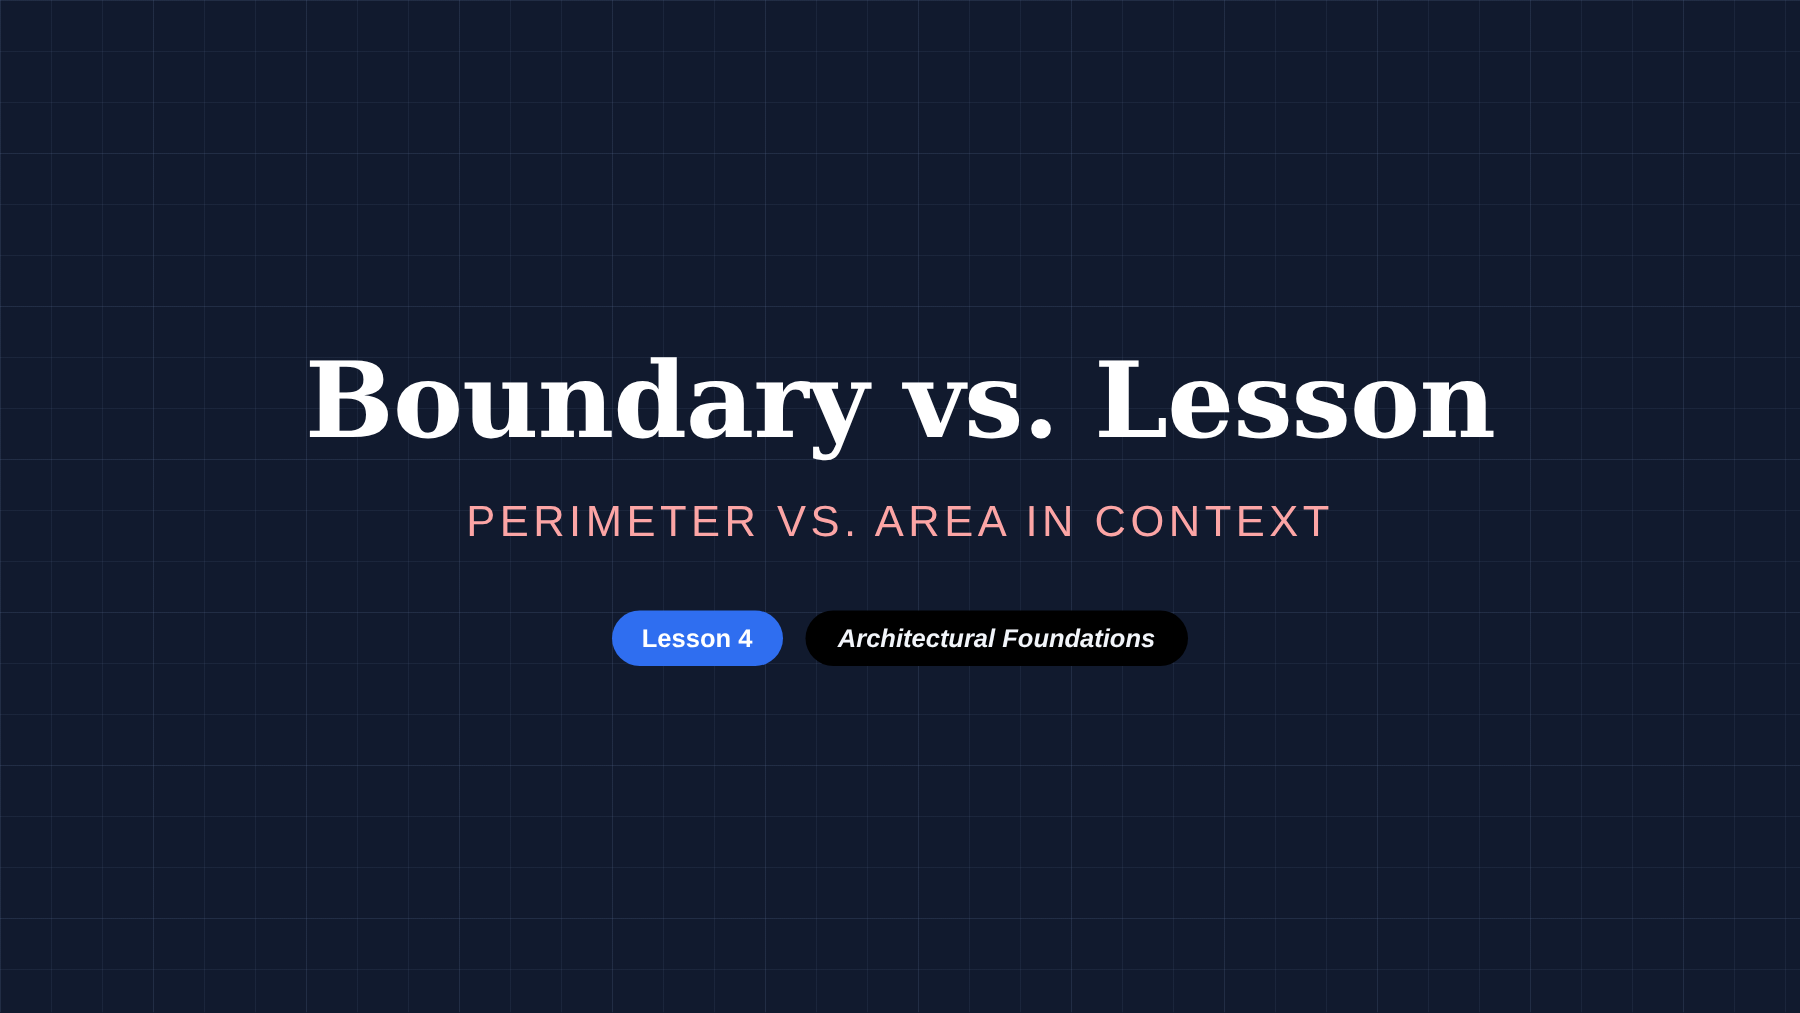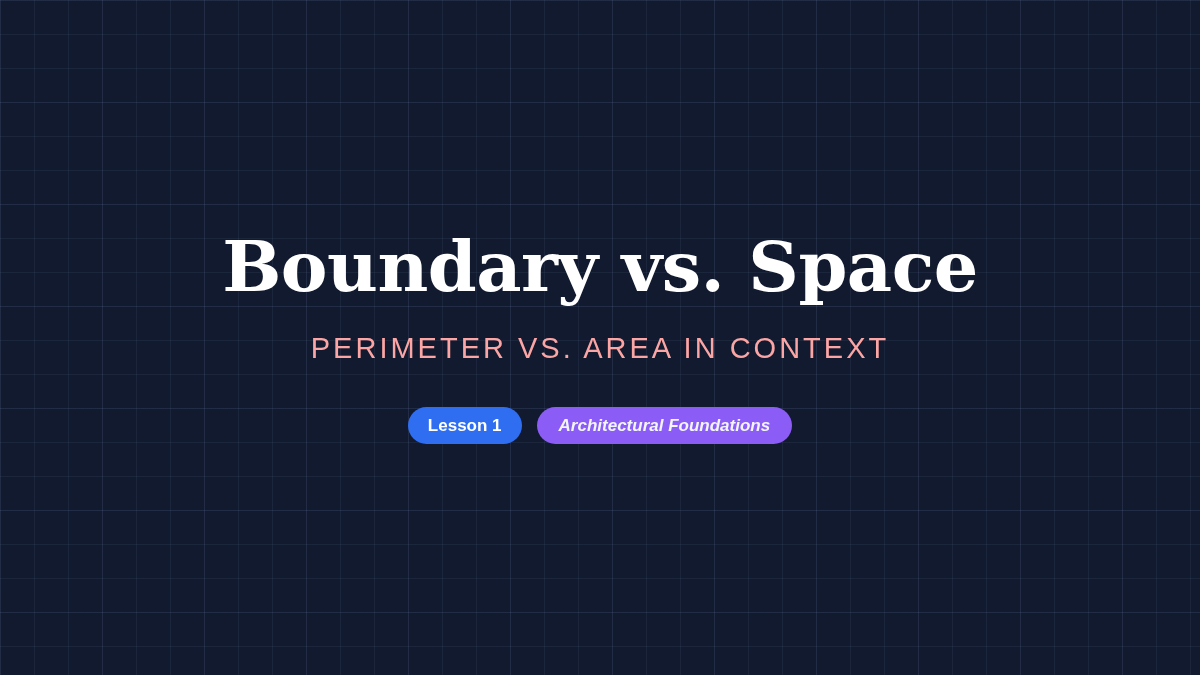--- a/index.html
+++ b/index.html
@@ -110,40 +110,40 @@
   }
 
   .badge-lesson {
     background-color: #2f6ef0;
     color: #ffffff;
     font-weight: 700;
     padding: 0 20px;
   }
 
   .badge-topic {
-    background-color: #8b5cf6;
+    background-color: #000000;
     color: #f2f5fa;
     font-weight: 700;
     font-style: italic;
     padding: 0 22px;
   }
 </style>
 </head>
 <body>
 
 <div class="slide">
 
   <div class="grid-layer"></div>
   <div class="grid-layer-major"></div>
 
   <div class="content">
 
-    <h1 class="title">Boundary vs. Space</h1>
+    <h1 class="title">Boundary vs. Lesson</h1>
 
     <p class="subtitle">PERIMETER VS. AREA IN CONTEXT</p>
 
     <div class="badge-row">
-      <span class="badge badge-lesson">Lesson 1</span>
+      <span class="badge badge-lesson">Lesson 4</span>
       <span class="badge badge-topic">Architectural Foundations</span>
     </div>
 
   </div>
 </div>
 
 </body></html>

